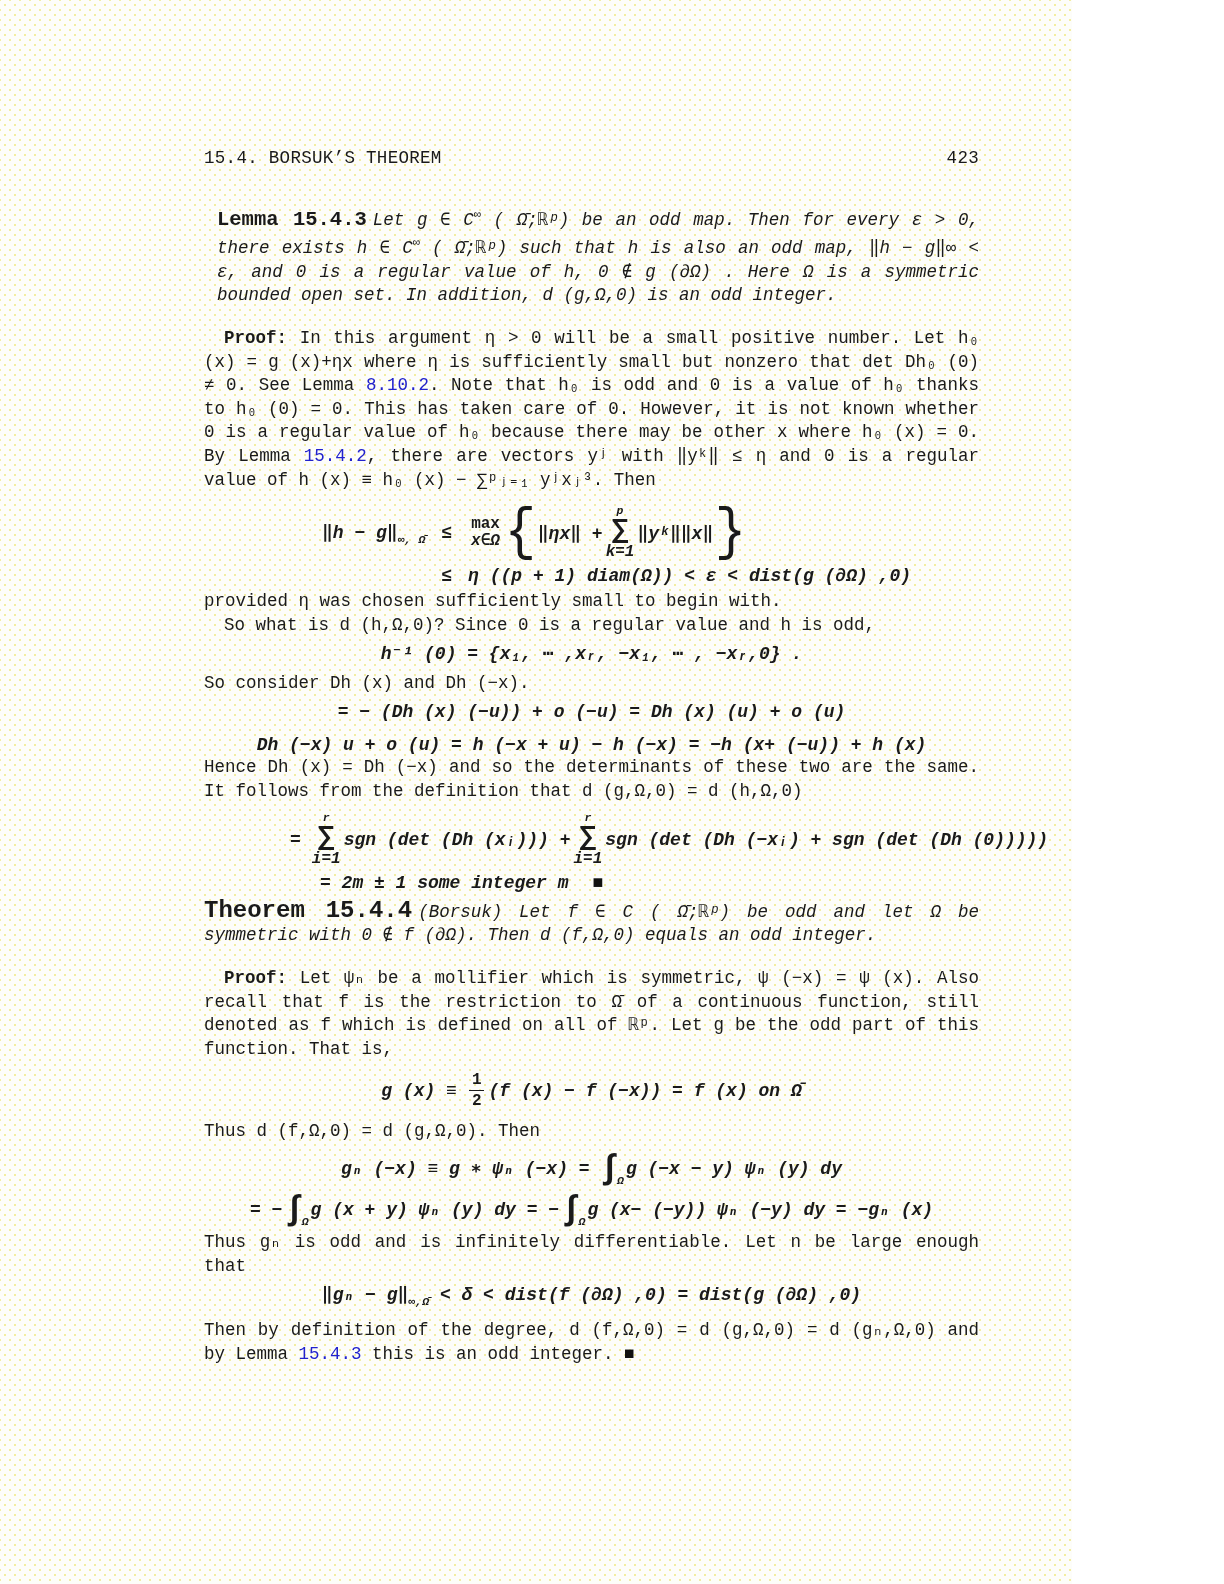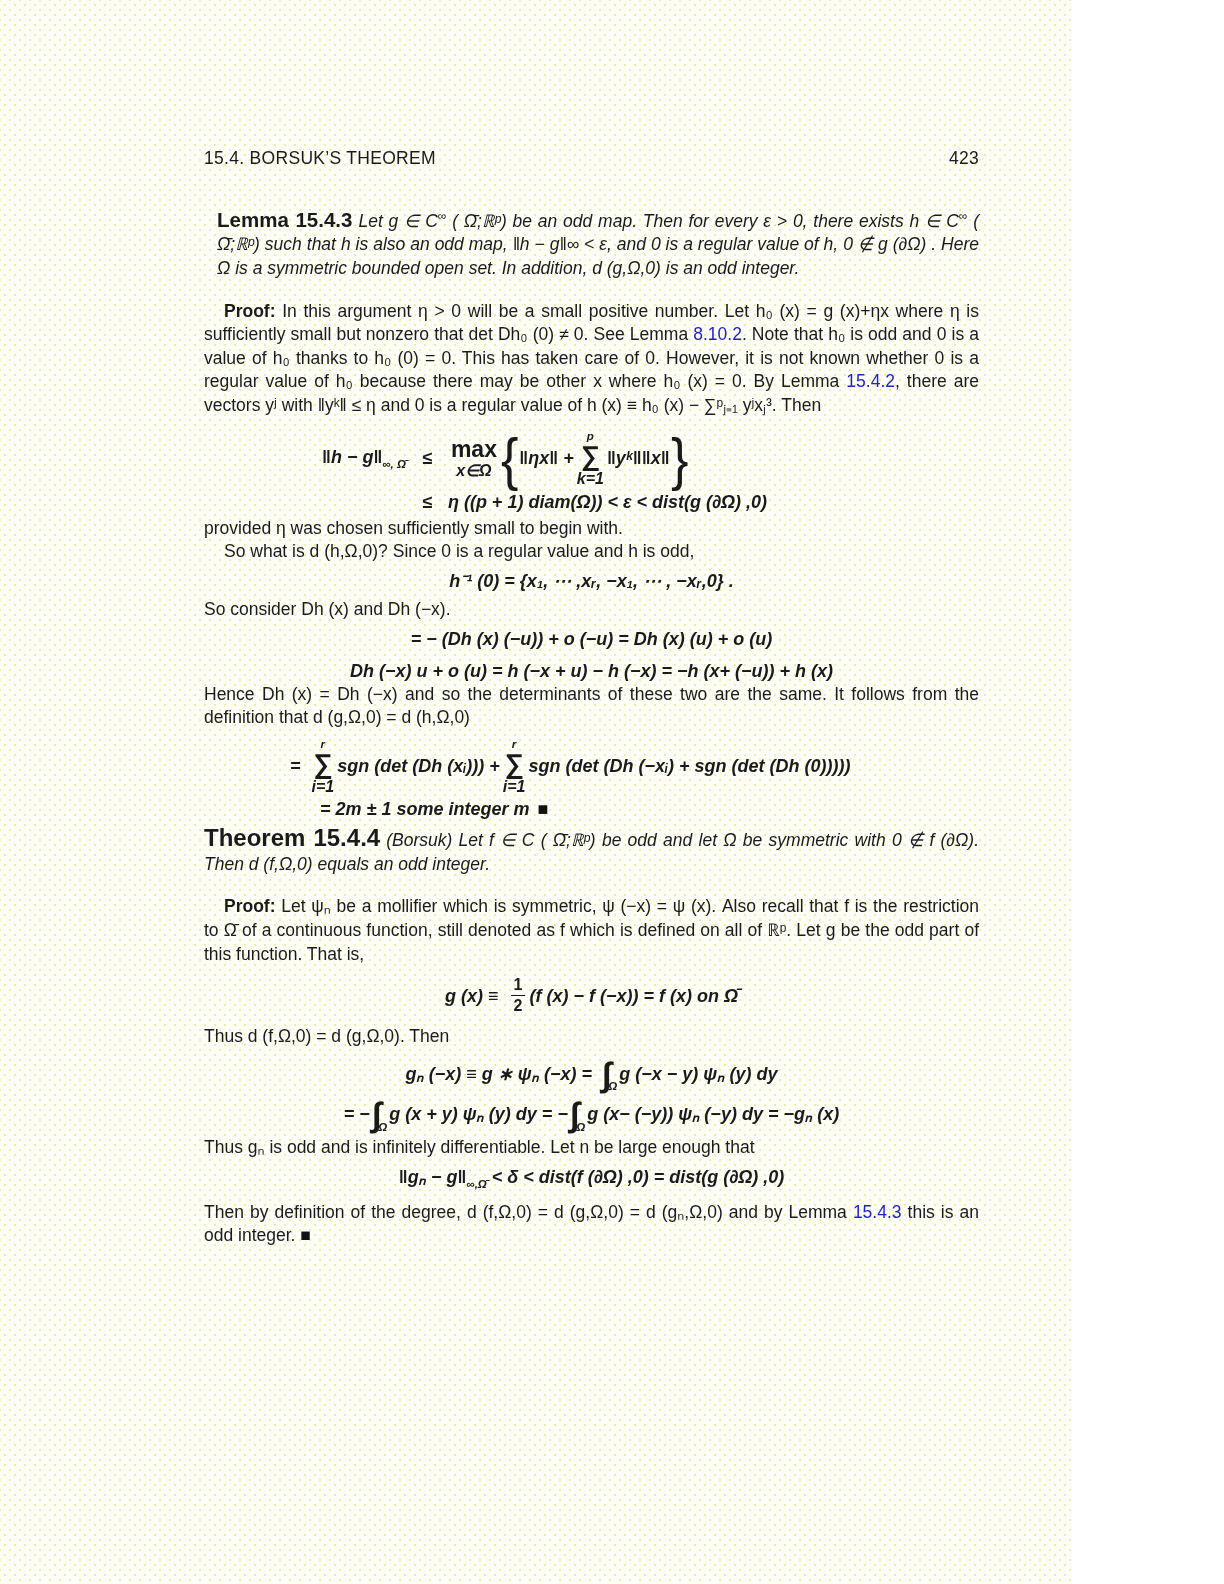--- a/index.html
+++ b/index.html
@@ -4,21 +4,21 @@
 <style>
   html,body{margin:0;padding:0;}
   .page{
     width:1072px;height:1584px;position:relative;overflow:hidden;
     background-color:#fdfdf9;
     background-image:
       radial-gradient(circle,#f3eda0 1.1px,transparent 1.5px),
       radial-gradient(circle,#f3eda0 1.1px,transparent 1.5px);
     background-size:10px 10px;
     background-position:0 0,5px 5px;
-    font-family:Liberation Sans, sans-serif;
+    font-family:Liberation Mono, monospace;
     color:#1a1a1a;
   }
   .content{width:775px;margin-left:204px;padding-top:148px;}
   .hdr{display:flex;justify-content:space-between;font-size:17.5px;letter-spacing:.3px;}
   p{margin:0;font-size:17.5px;line-height:23.6px;text-align:justify;}
   .it{font-style:italic;}
   .thm-title{font-weight:bold;font-style:normal;font-size:20.5px;padding-right:6px;}
   .thm-title.lg{font-size:24px;}
   .lemma-block{margin-top:36px;margin-left:13px;}
   .proof-block{margin-top:19px;}
@@ -35,33 +35,33 @@
   sup.inf{font-size:12px;font-style:normal;}
   
   .eqgrid{display:grid;grid-template-columns:auto auto auto;column-gap:16px;
       width:max-content;margin:12px 0 4px 118px;align-items:center;
       font-style:italic;font-weight:bold;font-size:18px;}
   .eqgrid .row2{margin-top:4px;}
   .limop{display:inline-flex;flex-direction:column;align-items:center;line-height:1;vertical-align:middle;margin:0 3px;}
   .limop .top{font-size:11.5px;line-height:1.1;}
   .limop .bot{font-size:16px;line-height:1.1;}
   .limop .glyph{font-size:27px;line-height:1;font-style:normal;}
-  .limop .word{font-size:23px;line-height:1.1;font-style:normal;font-weight:bold;}
+  .limop .word{font-size:16px;line-height:1.1;font-style:normal;font-weight:bold;}
   .bigbrace{font-size:58px;font-weight:400;line-height:1;font-style:normal;transform:scaleX(.9);}
   .rhs1{display:flex;align-items:center;}
   .frac{display:inline-flex;flex-direction:column;align-items:center;line-height:1;margin:0 4px;}
   .frac .num{font-size:16px;padding:1px 3px 2px;}
   .frac .den{font-size:16px;padding:2px 3px 1px;border-top:1.4px solid #1a1a1a;}
   .intgrp{display:inline-flex;align-items:flex-end;margin:0 2px;}
   .intgrp .sign{font-size:34px;line-height:.9;font-style:normal;font-weight:bold;}
   .intgrp .isub{font-size:11.5px;font-style:italic;margin-left:-3px;margin-bottom:-4px;}
   .qed{font-style:normal;color:#111;}
   .eq4wrap{margin:8px 0 2px 86px;width:max-content;font-style:italic;font-weight:bold;font-size:18px;}
   .eq4row{display:flex;align-items:center;}
-  .eq4row2{margin:4px 0 0 30px;display:flex;align-items:center;gap:8px;}
+  .eq4row2{margin:4px 0 0 30px;display:flex;align-items:center;gap:24px;}
   .gap8{margin-right:8px;}
 </style>
 </head>
 <body>
 
 <div class="page">
   <div class="content">
 
     <div class="hdr">
       <span>15.4.  BORSUK’S THEOREM</span>

